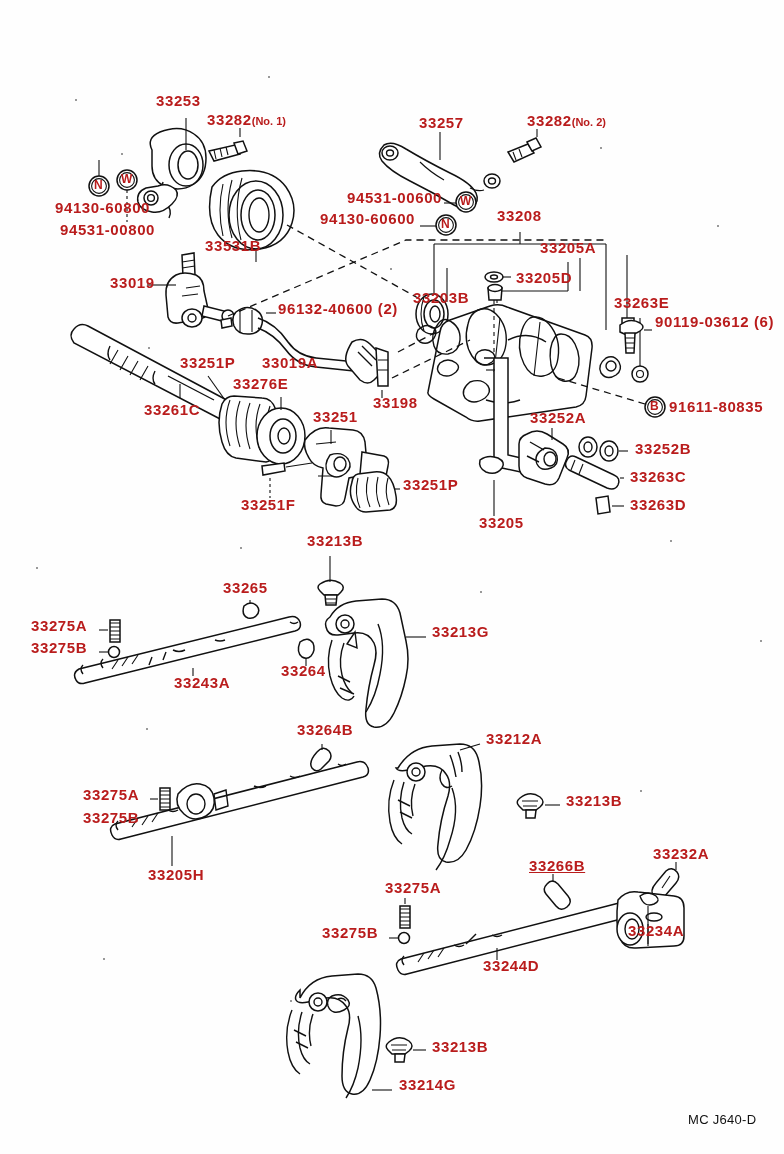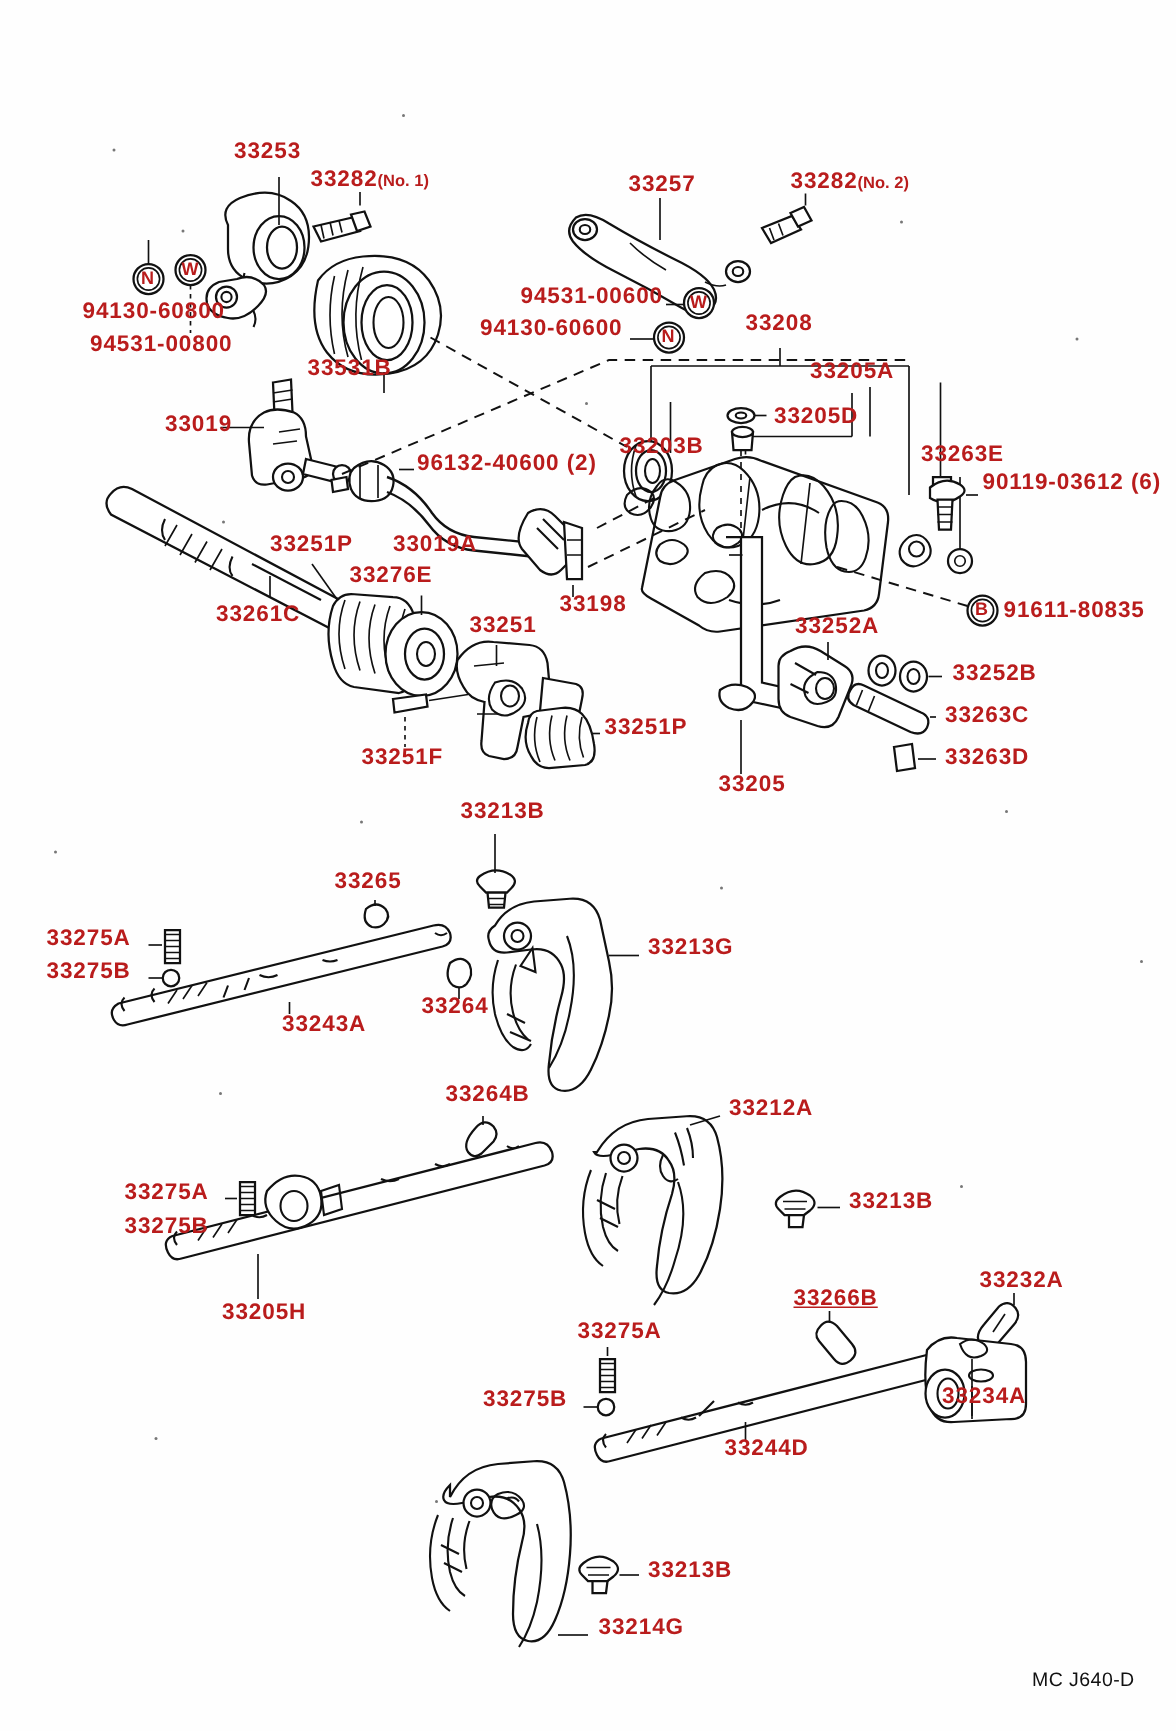--- a/index.html
+++ b/index.html
@@ -447,21 +447,21 @@
 <div class="lbl" style="left:530px;top:410px;"><span>33252A</span></div>
 <div class="lbl" style="left:635px;top:441px;"><span>33252B</span></div>
 <div class="lbl" style="left:630px;top:469px;"><span>33263C</span></div>
 <div class="lbl" style="left:630px;top:497px;"><span>33263D</span></div>
 
 <div class="lbl" style="left:307px;top:533px;"><span>33213B</span></div>
 <div class="lbl" style="left:223px;top:580px;"><span>33265</span></div>
 <div class="lbl" style="left:31px;top:618px;"><span>33275A</span></div>
 <div class="lbl" style="left:31px;top:640px;"><span>33275B</span></div>
 <div class="lbl" style="left:432px;top:624px;"><span>33213G</span></div>
-<div class="lbl" style="left:188px;top:675px;text-align:right;"><span>33243A</span></div>
+<div class="lbl" style="left:174px;top:675px;text-align:right;"><span>33243A</span></div>
 <div class="lbl" style="left:281px;top:663px;"><span>33264</span></div>
 
 <div class="lbl" style="left:297px;top:722px;"><span>33264B</span></div>
 <div class="lbl" style="left:486px;top:731px;"><span>33212A</span></div>
 <div class="lbl" style="left:83px;top:787px;"><span>33275A</span></div>
 <div class="lbl" style="left:83px;top:810px;"><span>33275B</span></div>
 <div class="lbl" style="left:566px;top:793px;"><span>33213B</span></div>
 <div class="lbl" style="left:148px;top:867px;"><span>33205H</span></div>
 
 <div class="lbl" style="left:653px;top:846px;"><span>33232A</span></div>

